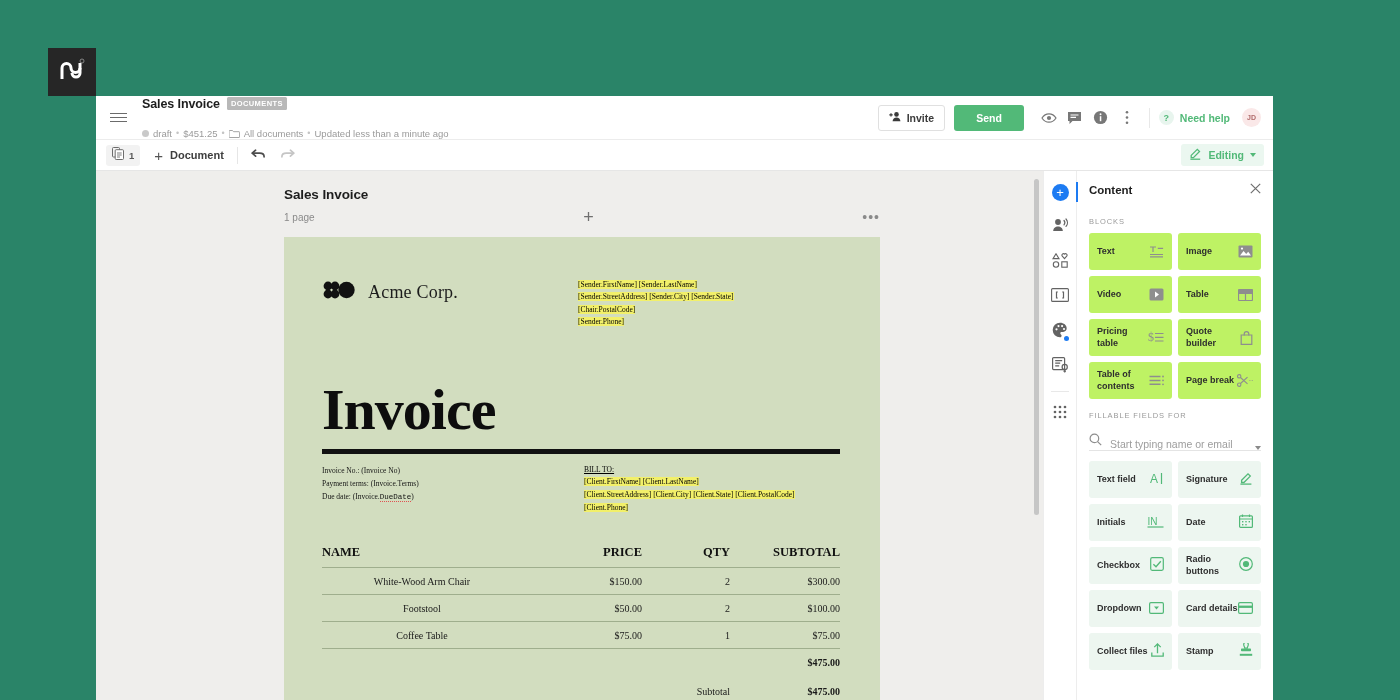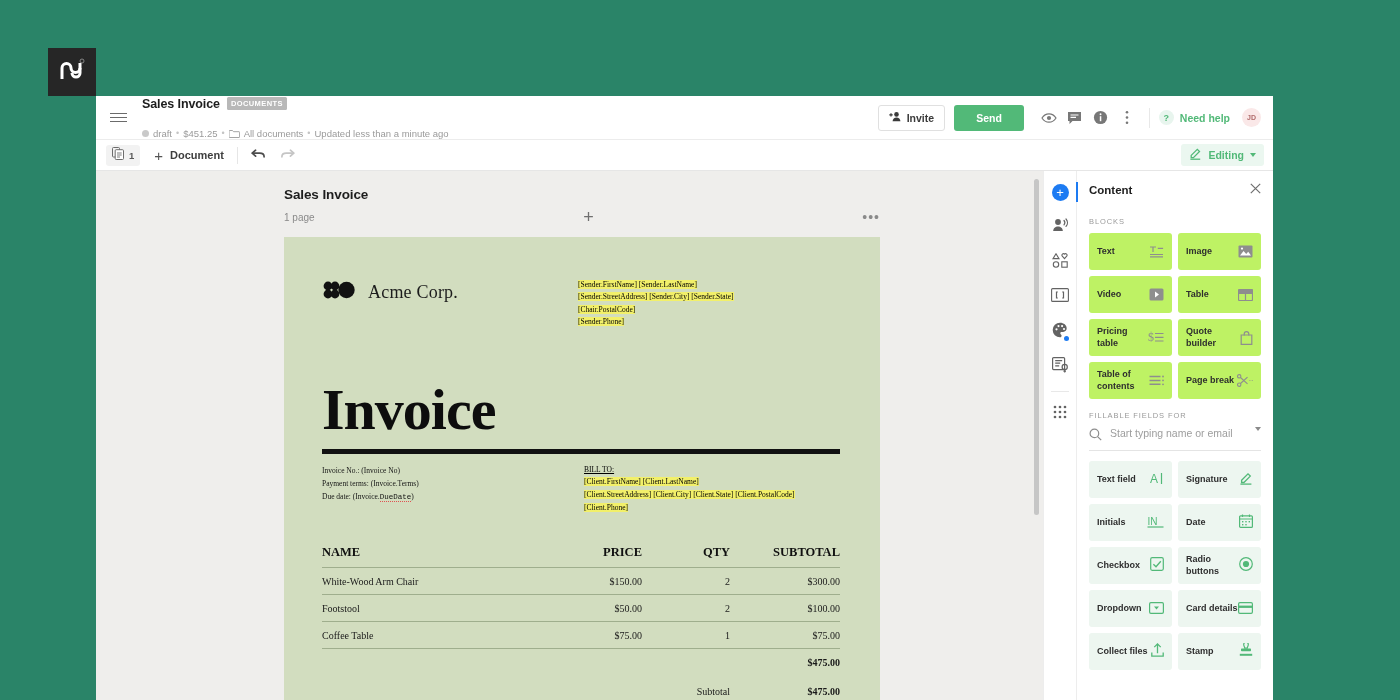--- a/index.html
+++ b/index.html
@@ -198,21 +198,21 @@
   table.items th {
     font-size: 12.5px; font-weight: bold; color: #101010;
     padding: 0 0 7px 0; text-align: right;
   }
   table.items th.l { text-align: left; }
   table.items td {
     font-size: 10px; color: #1a1a1a;
     padding: 8px 0 7px 0; text-align: right;
     border-top: 1px solid #9fae8d;
   }
-  table.items td.l { text-align: left; }
+  table.items td.l { text-align: center; }
   table.items tr.total-row td { font-weight: bold; font-size: 10px; }
   table.items tr.grand td { border-top: 1px solid #9fae8d; padding-top: 11px; }
   .c-price { width: 120px; }
   .c-qty { width: 88px; }
   .c-sub { width: 110px; }
 
   
   .vscroll {
     position: absolute; right: 4px; top: 8px;
     width: 5px; height: 336px; background: #c6c6c6; border-radius: 3px;
@@ -271,21 +271,21 @@
   .blk .ic { flex: 0 0 auto; display: flex; align-items: center; }
   .fld {
     background: #edf6f0; border-radius: 3px;
     height: 37px; padding: 0 8px;
     display: flex; align-items: center; justify-content: space-between;
     cursor: pointer;
   }
   .fld .lbl { font-size: 9px; font-weight: bold; color: #2e2e2e; line-height: 1.25; }
 
   .search-row {
-    display: flex; align-items: flex-start; gap: 8px;
+    display: flex; align-items: flex-end; gap: 8px;
     border-bottom: 1px solid #e4e4e4;
     height: 24px; margin-bottom: 10px;
   }
   .search-input {
     border: none; outline: none; flex: 1 1 auto;
     font-size: 10.5px; color: #3a3a3a;
     font-family: "Liberation Sans", sans-serif;
     background: transparent;
   }
   .search-input::placeholder { color: #9d9d9d; }

